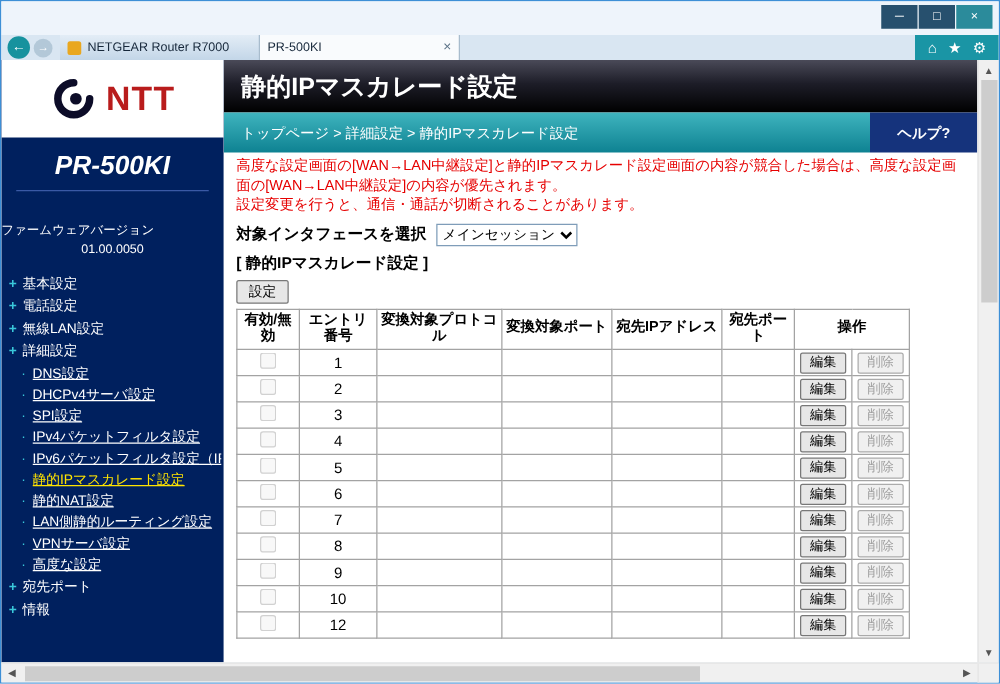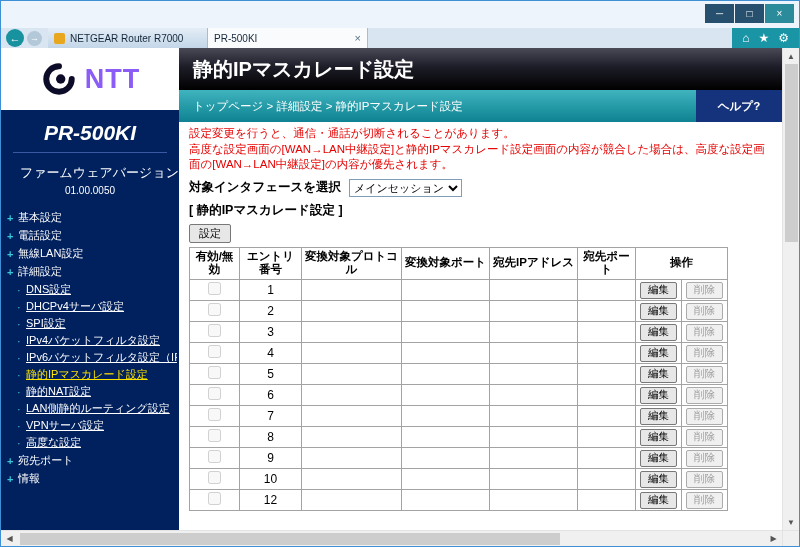--- a/index.html
+++ b/index.html
@@ -32,24 +32,24 @@
   .tab-label { flex:1; white-space:nowrap; overflow:hidden; }
   .tab-close { color:#5a7186; font-size:11px; margin-left:4px; }
   .nav-right { margin-left:auto; height:20px; background:#1a95a5; color:#fff; display:flex; align-items:center; gap:9px; padding:0 10px; font-size:12px; }
 
   
   .content-row { flex:1; display:flex; overflow:hidden; }
 
   
   .sidebar { width:178px; background:#00205e; color:#fff; flex:0 0 auto; overflow:hidden; }
   .logo-box { height:62px; background:#fff; display:flex; align-items:center; justify-content:center; gap:7px; }
-  .logo-text { font-size:27px; font-weight:bold; color:#8b5cf6; letter-spacing:1px; }
+  .logo-text { font-size:27px; font-weight:bold; color:#b91c1c; letter-spacing:1px; }
   .model { text-align:center; font-size:21px; font-weight:bold; font-style:italic; padding:11px 0 7px; }
   .fw-rule { border-top:1px solid #3a59a5; margin:0 12px; }
-  .fw-label { text-align:right; font-size:13px; margin-top:11px; }
+  .fw-label { text-align:left; font-size:10px; margin-top:24px; }
   .fw-ver { text-align:center; font-size:10px; margin-top:3px; }
   .menu { margin-top:14px; padding:0 2px 0 6px; font-size:11px; }
   .menu-item { display:flex; align-items:center; margin:3px 0; cursor:pointer; }
   .plus-icon { color:#39c7da; font-weight:bold; font-size:11px; width:11px; flex:0 0 auto; }
   .menu-label { white-space:nowrap; }
   .menu-sub { display:flex; align-items:center; margin:2px 0 2px 10px; cursor:pointer; }
   .bullet-icon { color:#39c7da; font-size:11px; width:9px; flex:0 0 auto; }
   .sub-link { color:#fff; text-decoration:underline; white-space:nowrap; overflow:hidden; }
   .sub-link.current { color:#ffe400; }
 
@@ -200,22 +200,22 @@
     </div>
 
     <div class="main">
       <div class="page-header">静的IPマスカレード設定</div>
       <div class="breadcrumb-bar">
         <div class="breadcrumb">トップページ &gt; 詳細設定 &gt; 静的IPマスカレード設定</div>
         <div class="help-btn">ヘルプ?</div>
       </div>
       <div class="content">
         <div class="warning">
+          <div>高度な設定画面の[WAN→LAN中継設定]と静的IPマスカレード設定画面の内容が競合した場合は、高度な設定画面の[WAN→LAN中継設定]の内容が優先されます。</div>
           <div>設定変更を行うと、通信・通話が切断されることがあります。</div>
-          <div>高度な設定画面の[WAN→LAN中継設定]と静的IPマスカレード設定画面の内容が競合した場合は、高度な設定画面の[WAN→LAN中継設定]の内容が優先されます。</div>
         </div>
         <div class="iface-row">
           <span class="iface-label">対象インタフェースを選択</span>
           <select class="iface-select">
             <option>メインセッション</option>
           </select>
         </div>
         <div class="section-title">[ 静的IPマスカレード設定 ]</div>
         <button class="btn submit-btn">設定</button>
         <table class="entry">

